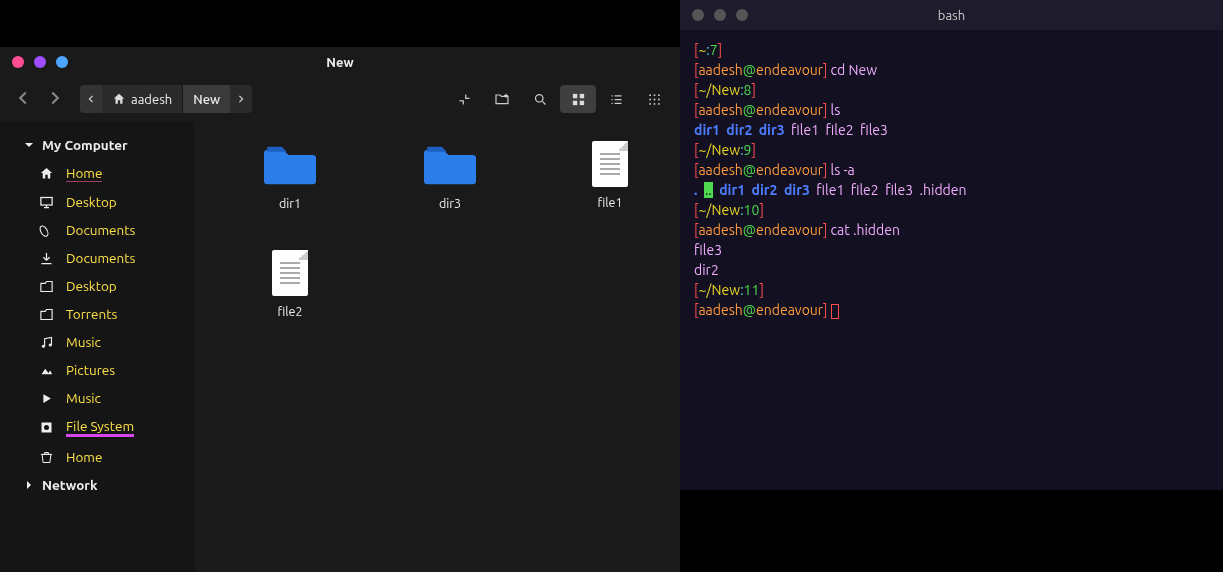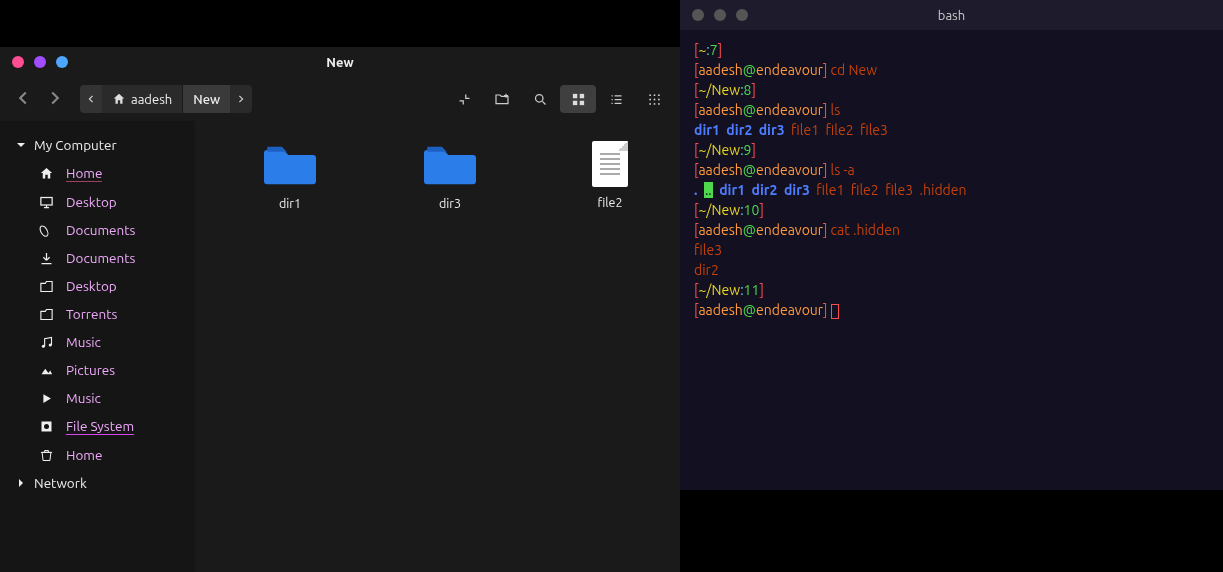--- a/index.html
+++ b/index.html
@@ -23,25 +23,25 @@
 .crumb.active { background:#3a3a3a; font-weight:500; }
 .crumb-gap { width:1px; }
 .crumb-fwd { width:22px; height:28px; display:flex; align-items:center; justify-content:center; color:#ccc; background:#2a2a2a; border-radius:0 4px 4px 0;}
 .spacer { flex:1; }
 .tool-icons { display:flex; align-items:center; gap:2px; }
 .ticon { width:36px; height:28px; display:flex; align-items:center; justify-content:center; color:#ccc; cursor:pointer; border-radius:4px;}
 .ticon.active { background:#3f3f3f; }
 
 .fm-body { flex:1; display:flex; }
 .sidebar { width:195px; background:#151515; padding-top:10px; font-size:13.5px; }
-.side-head { display:flex; align-items:center; gap:8px; padding:6px 16px; font-weight:400; color:#eee; cursor:pointer;}
+.side-head { display:flex; align-items:center; gap:8px; padding:6px 24px; font-weight:700; color:#eee; cursor:pointer;}
 .side-head .tw { transform:rotate(0deg);}
 .side-head.collapsed .tw { transform:rotate(-90deg);}
 .tw svg{width:10px;height:10px;}
-.side-item { display:flex; align-items:center; gap:12px; padding:6px 10px 6px 38px; color:#f0abfc; cursor:pointer; }
+.side-item { display:flex; align-items:center; gap:12px; padding:6px 10px 6px 38px; color:#fde047; cursor:pointer; }
 .side-item.active .lbl { border-bottom:1px solid #a04060; }
 .side-item .ic { width:16px; display:flex; justify-content:center; }
 
 .content { flex:1; background:#1a1a1a; padding:20px 10px; }
 .grid { display:flex; flex-wrap:wrap; gap:40px 70px; padding-left:40px;}
 .item { width:90px; display:flex; flex-direction:column; align-items:center; gap:8px; cursor:pointer;}
 .item .name { font-size:12.5px; color:#eee; }
 .folder-ic svg { width:52px; height:44px; }
 .file-ic { width:36px; height:46px; background:#fff; border-radius:2px; position:relative; display:flex; flex-direction:column; justify-content:center; align-items:center; gap:3px; padding:10px 6px;}
 .file-ic::before { content:''; position:absolute; top:0; right:0; width:10px; height:10px; background:linear-gradient(135deg,#fff 50%,#ccc 50%);}
@@ -49,21 +49,21 @@
 
 
 .term { width:543px; height:490px; background:#121021; display:flex; flex-direction:column; }
 .term-titlebar { height:30px; display:flex; align-items:center; position:relative; background:#1d1b2c;}
 .term-dots { display:flex; gap:10px; padding-left:12px;}
 .term-dot { width:12px; height:12px; border-radius:50%; background:#555;}
 .term-title { position:absolute; left:50%; transform:translateX(-50%); font-size:13px; color:#ccc;}
 .term-body { flex:1; padding:10px 14px; font-family:'DejaVu Sans Mono','Liberation Mono',monospace; font-size:14px; line-height:20px; white-space:pre; color:#ddd;}
 .c-red{color:#ff4d4d;} .c-yellow{color:#e8d424;} .c-orange{color:#ff9a3d;}
 .c-green{color:#4dd84d;} .c-cyan{color:#4bd7d7;} .c-blue{color:#4d7dff;font-weight:bold;}
-.c-white{color:#c2410c;}
+.c-white{color:#f0abfc;}
 .bg-green{background:#4dd84d;color:#121021;padding:0 1px;}
 .cursor-block{display:inline-block;width:8px;height:15px;border:1px solid #ff4d4d;vertical-align:middle;}
 </style>
 </head>
 <body>
 
 <div class="fm">
   <div class="fm-titlebar">
     <div class="tb-dots">
       <div class="tb-dot" style="background:#ff4d94"></div>
@@ -234,21 +234,21 @@
           </span>
           <span class="lbl" style="">Music</span>
         </div>
         <div class="side-item">
           <span class="ic">
             <svg width="15" height="15" viewBox="0 0 24 24">
               <rect x="4" y="4" width="16" height="16" fill="#eee"></rect>
               <circle cx="12" cy="12" r="4" fill="#111"></circle>
             </svg>
           </span>
-          <span class="lbl" style="border-bottom:1px solid #d946ef;">File System</span>
+          <span class="lbl" style="border-bottom:3px solid #d946ef;">File System</span>
         </div>
         <div class="side-item">
           <span class="ic">
             <svg width="15" height="15" viewBox="0 0 24 24">
               <path d="M5 7h14l-1.5 13h-11zM9 4h6v3H9zM3 7h18" stroke="#eee" stroke-width="1.6" fill="none"></path>
             </svg>
           </span>
           <span class="lbl" style="">Home</span>
         </div>
         <div class="side-head collapsed">
@@ -275,20 +275,30 @@
             <div class="name">dir3</div>
           </div>
           <div class="item">
             <div class="file-ic">
               <div class="file-line"></div>
               <div class="file-line"></div>
               <div class="file-line"></div>
               <div class="file-line"></div>
               <div class="file-line"></div>
             </div>
+            <div class="name">file1</div>
+          </div>
+          <div class="item">
+            <div class="file-ic">
+              <div class="file-line"></div>
+              <div class="file-line"></div>
+              <div class="file-line"></div>
+              <div class="file-line"></div>
+              <div class="file-line"></div>
+            </div>
             <div class="name">file2</div>
           </div>
         </div>
     </div>
   </div>
 </div>
 
 <div class="term">
   <div class="term-titlebar">
     <div class="term-dots">

